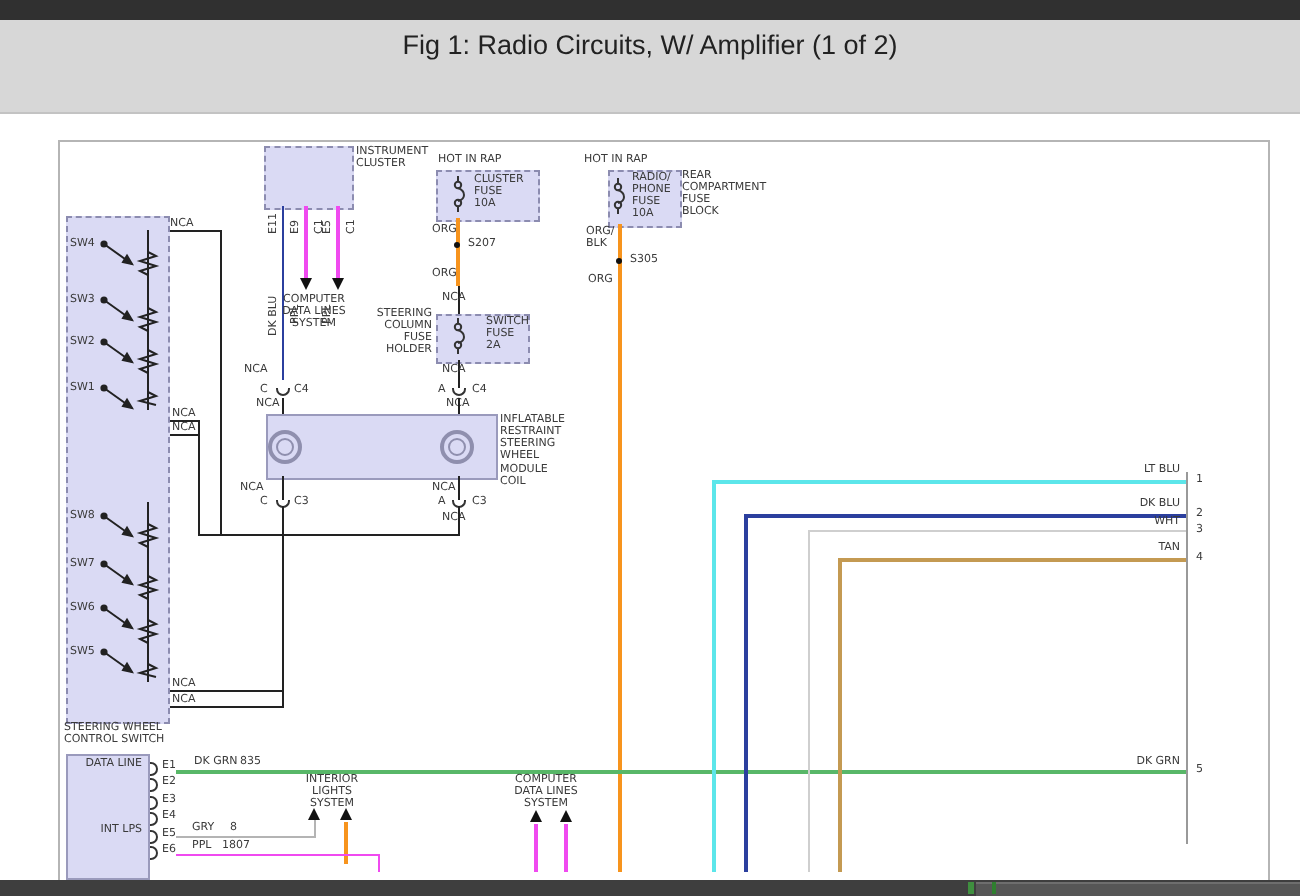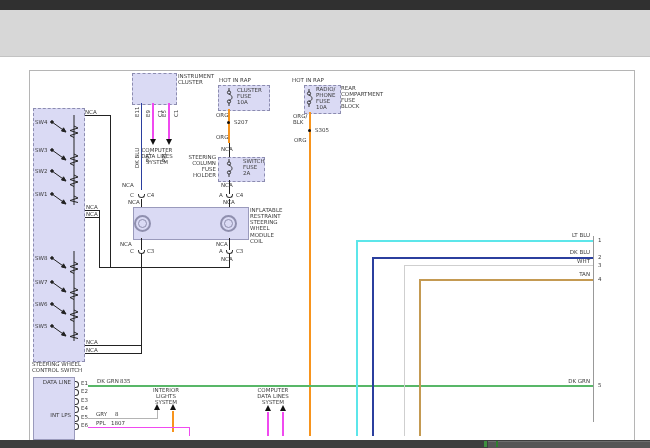--- a/index.html
+++ b/index.html
@@ -36,20 +36,21 @@
   .ring2{position:absolute;border-radius:50%;border:1px solid #8f8fae;}
   svg{position:absolute;overflow:visible;}
 </style>
 </head>
 <body>
 
 <div id="stage">
 
   <div class="bar" id="topbar"></div>
   <div class="bar" id="header"></div>
+  <div id="title">Fig 1: Radio Circuits, W/ Amplifier (1 of 2)</div>
   <div id="pageborder"></div>
 
   <div class="dash" style="left:132px;top:73px;width:43px;height:30px;"></div>
   <div class="lbl" style="left:178px;top:73px;"><span>INSTRUMENT</span><br><span>CLUSTER</span></div>
 
   <div class="wv" style="left:141px;top:103px;height:87px;background:#2b3f9e;"></div>
   <div class="vlbl" style="left:134px;top:117px;">E11</div>
   <div class="vlbl" style="left:134px;top:168px;">DK BLU</div>
 
   <div class="wv" style="left:152px;top:103px;height:36px;width:2px;background:#f04af0;"></div>

